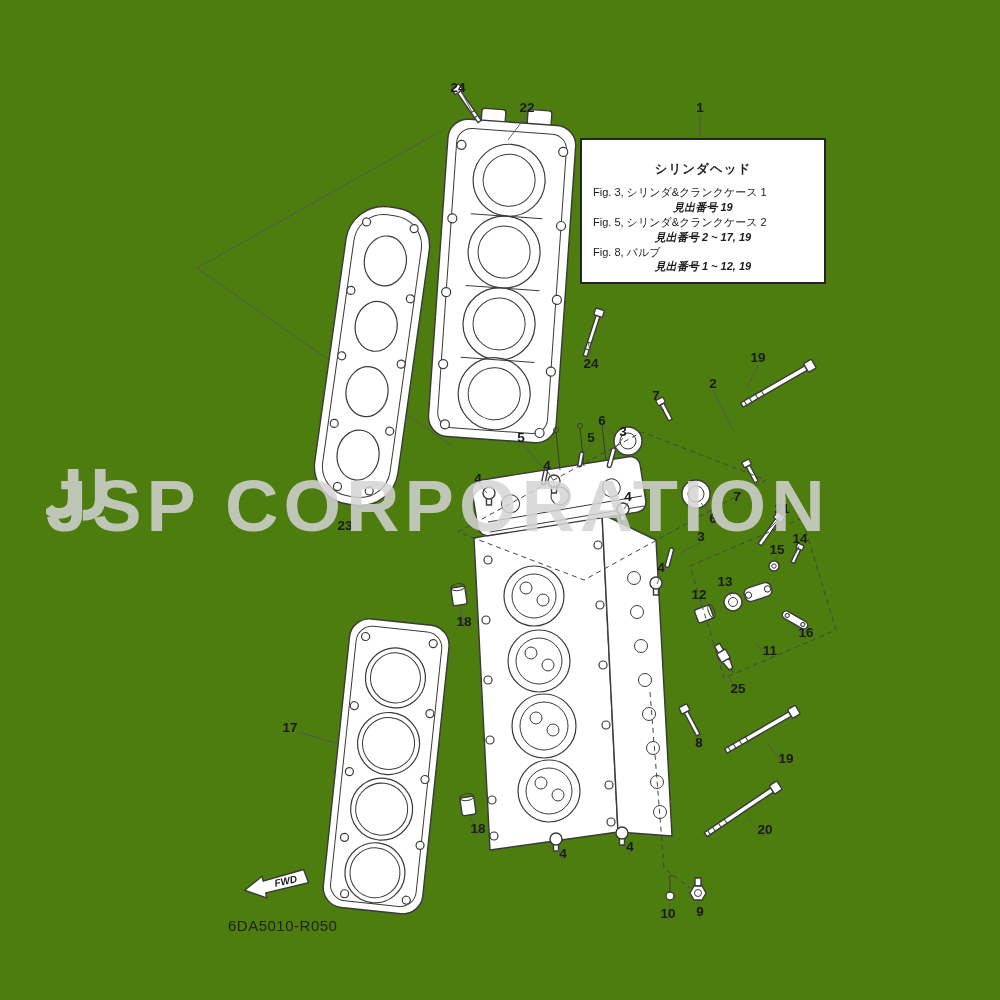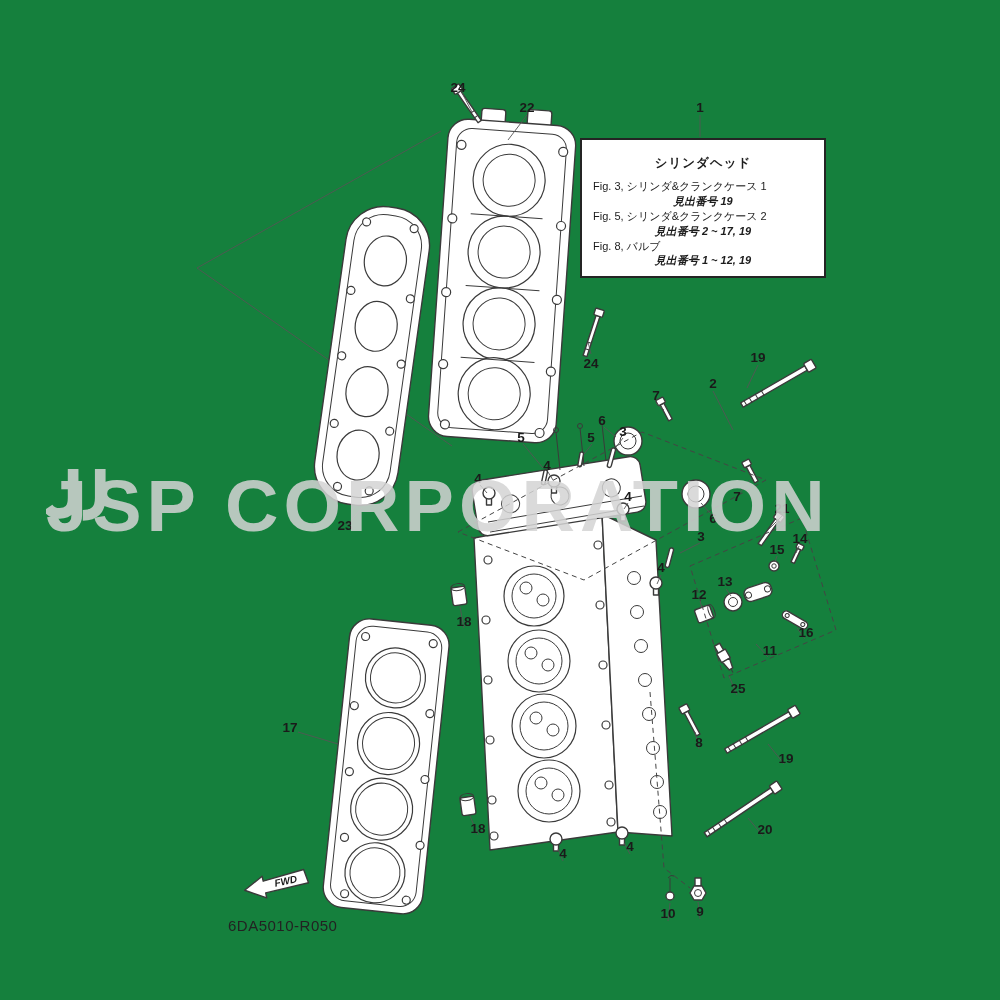--- a/index.html
+++ b/index.html
@@ -1,29 +1,29 @@
 <!DOCTYPE html>
 <html><head>
 <meta charset="utf-8">
 <style>
   html,body{margin:0;padding:0;background:#fff;}
-  .canvas{position:relative;width:1000px;height:1000px;background:#15803d;overflow:hidden;
+  .canvas{position:relative;width:1000px;height:1000px;background:#4d7c0f;overflow:hidden;
           font-family:"Liberation Sans",sans-serif;}
   svg{position:absolute;left:0;top:0;}
   
   .part{fill:#fff;stroke:#3a3a3a;stroke-width:1.4;stroke-linejoin:round;}
   .part-thin{fill:none;stroke:#3a3a3a;stroke-width:1;}
   .hole{fill:#fff;stroke:#3a3a3a;stroke-width:1.2;}
   .leader{stroke:#555;stroke-width:0.9;}
   .dashed{fill:none;stroke:#444;stroke-width:1;stroke-dasharray:5 4;}
   .callout{font:600 13.5px "Liberation Sans",sans-serif;fill:#1a1a1a;text-anchor:middle;}
   .fwd-text{font:italic 700 10px "Liberation Sans",sans-serif;fill:#1a1a1a;text-anchor:middle;}
   
   .info-box{position:absolute;left:580px;top:138px;width:230px;border:2px solid #242424;
-            background:#fff;padding:14px 6px 8px 6px;color:#1c1c1c;z-index:3;}
+            background:#fff;padding:20px 6px 8px 6px;color:#1c1c1c;z-index:3;}
   .ib-title{text-align:center;font-size:12.5px;font-weight:bold;letter-spacing:1px;line-height:1.45;}
   .ib-entries{margin-top:7px;}
   .ib-line1{font-size:11px;font-weight:normal;text-align:left;padding-left:5px;line-height:1.35;}
   .ib-line2{font-size:11px;font-weight:bold;text-align:center;line-height:1.35;font-style:italic;}
   
   .watermark{position:absolute;left:46px;top:464px;display:flex;align-items:flex-start;gap:8px;
              opacity:0.85;pointer-events:none;z-index:6;}
   .wm-text{font-weight:700;font-size:74px;letter-spacing:5px;color:#d4d4d4;white-space:nowrap;
            transform:scaleY(0.98);}
   

